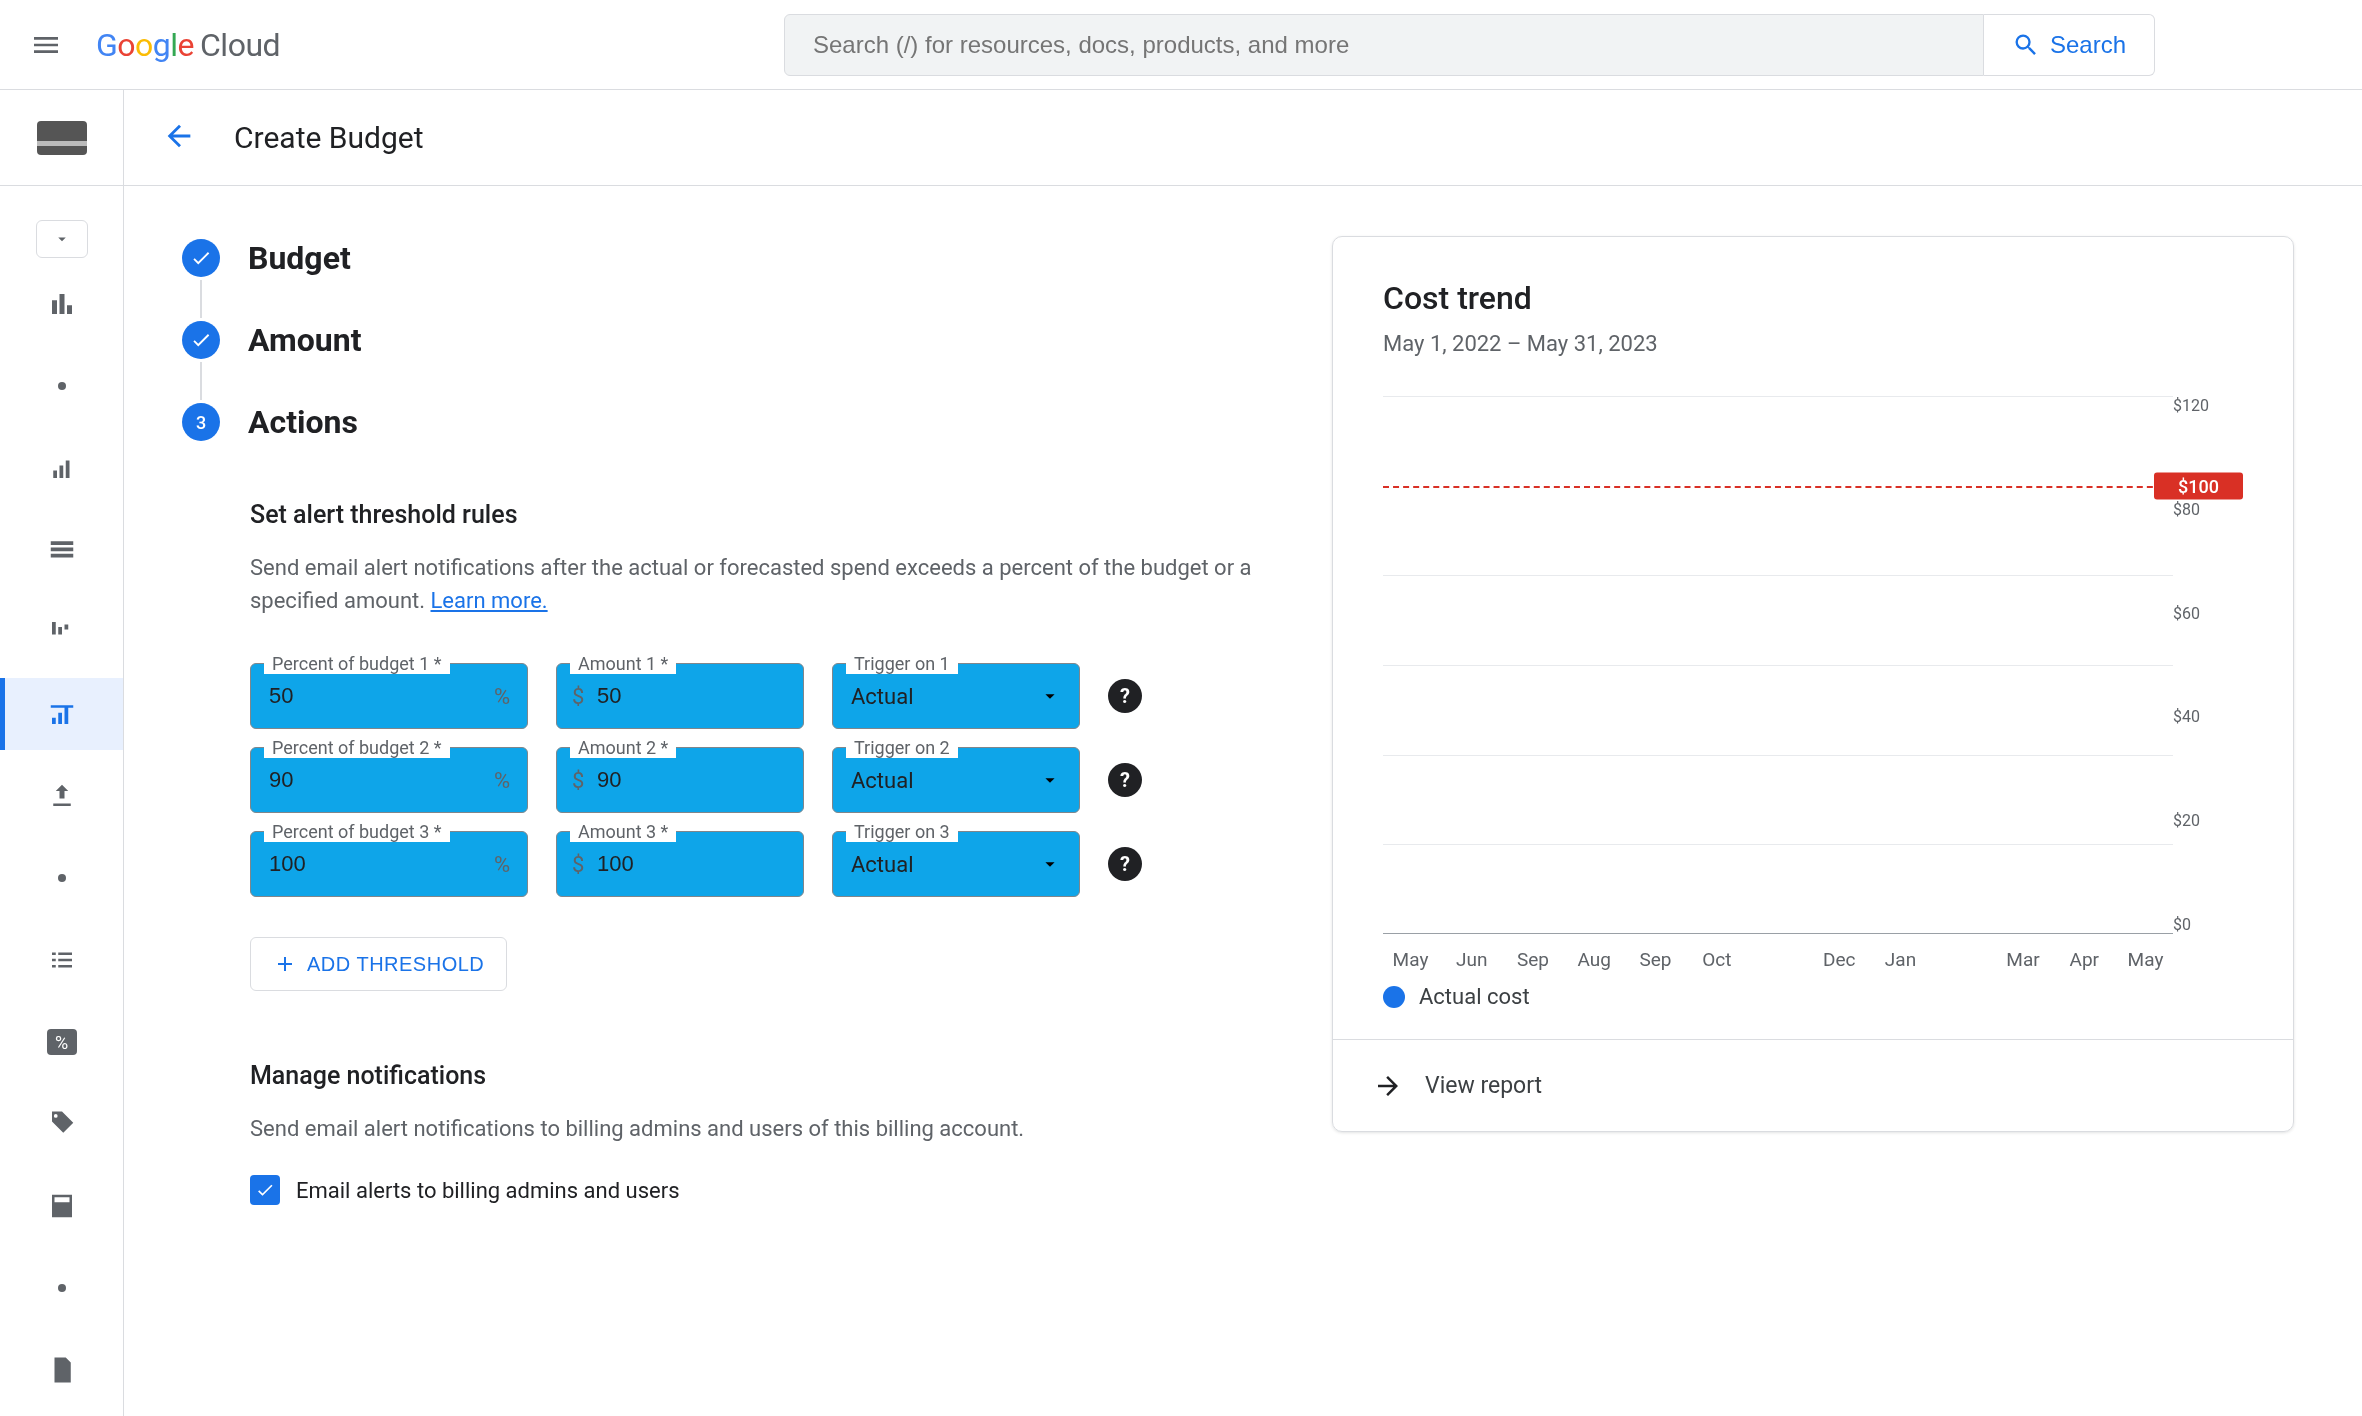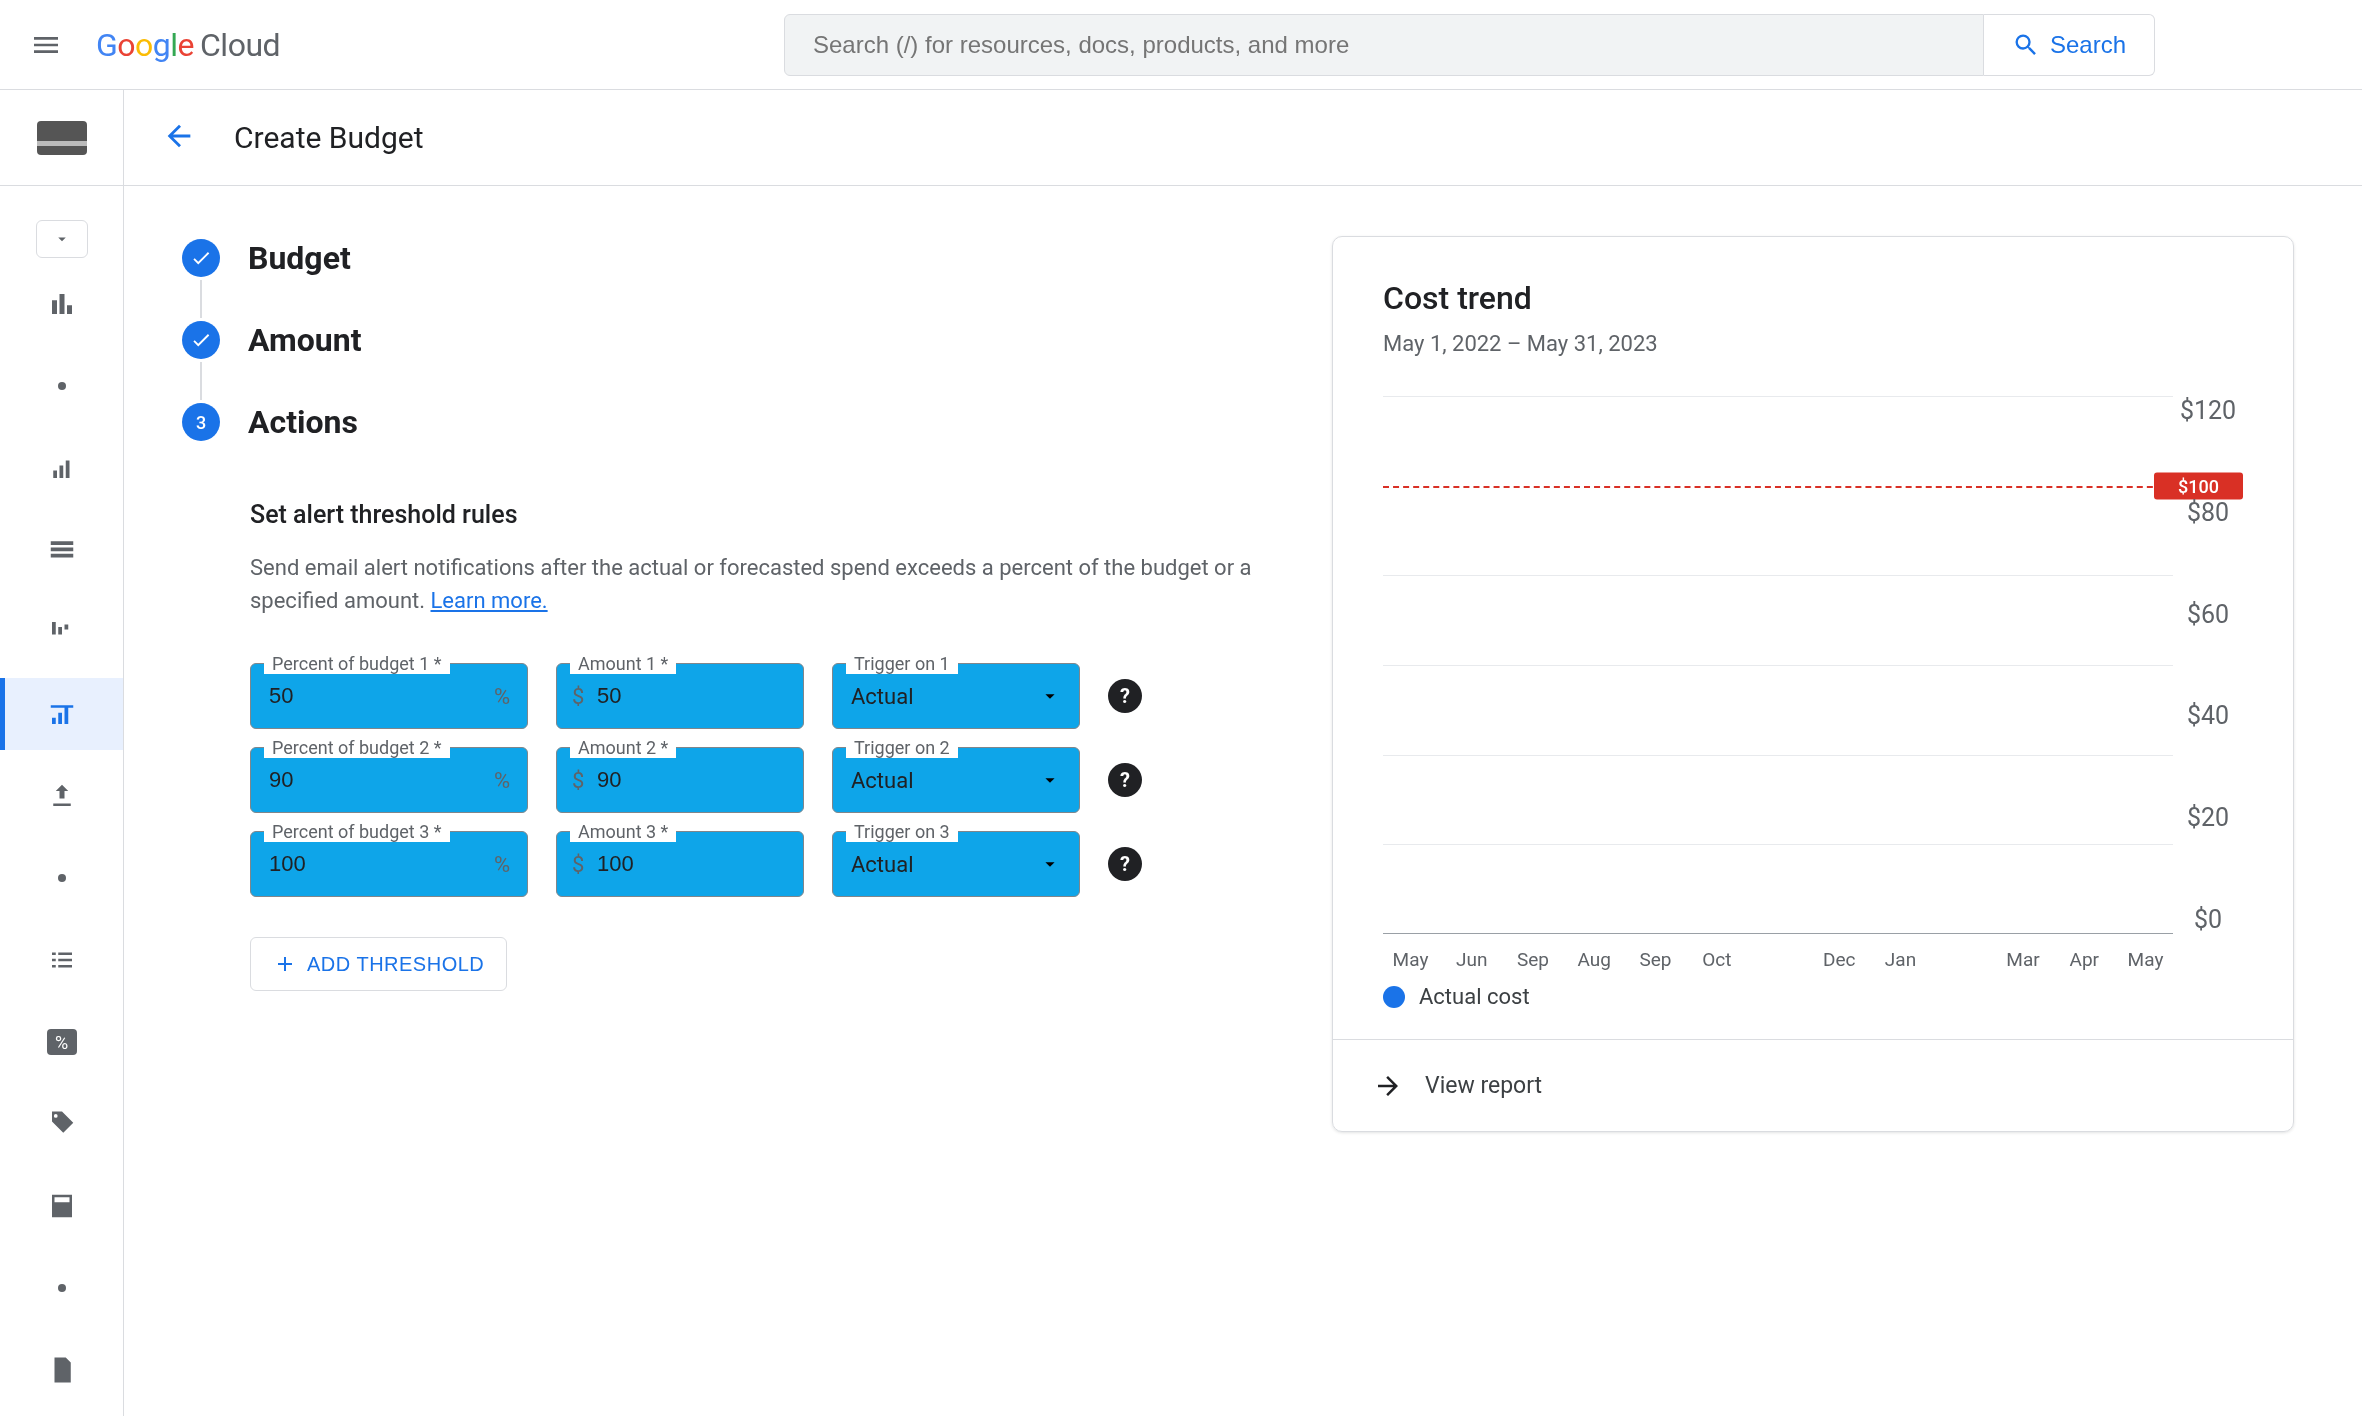--- a/index.html
+++ b/index.html
@@ -268,22 +268,22 @@
 
   .chart {
     position:relative;
     margin-top: 40px;
     height: 578px;
     padding-right: 70px;
   }
   .y-axis {
     position:absolute; right:0; top:0; bottom:40px; width:70px;
     display:flex; flex-direction:column; justify-content:space-between;
-    align-items:center;
-    font-size:25px; color:#5f6368;margin-left:16px;
+    align-items:flex-start;
+    font-size:16px; color:#5f6368;margin-left:16px;
   }
   .plot {
     position:absolute; left:0; right:70px; top:0; bottom:40px;
   }
   .gridline {
     position:absolute; left:0; right:0; height:1px; background:#e8eaed;
   }
   .baseline { position:absolute; left:0; right:0; bottom:0; height:1px; background:#9aa0a6; }
   .budget-line {
     position:absolute; left:0; right:-10px;
@@ -520,20 +520,32 @@
           </div>
 
         <button class="add-th">
           <svg viewBox="0 0 24 24">
               <path d="M19 13h-6v6h-2v-6H5v-2h6V5h2v6h6v2z"></path>
             </svg>
           <span>ADD THRESHOLD</span>
         </button>
       </div>
 
+      <div class="section" style="margin-top:70px;">
+        <h3>Manage notifications</h3>
+        <p class="desc">Send email alert notifications to billing admins and users of this billing account.</p>
+        <label class="notify-label">
+          <span class="checkbox">
+            <svg viewBox="0 0 24 24">
+                <path d="M9 16.17l-3.88-3.88L3.7 13.7 9 19l12-12-1.41-1.41z"></path>
+              </svg>
+          </span>
+          <span>Email alerts to billing admins and users</span>
+        </label>
+      </div>
     </div>
 
     <div class="card">
       <div class="card-pad">
         <h2>Cost trend</h2>
         <div class="range">May 1, 2022 – May 31, 2023</div>
 
         <div class="chart">
           <div class="plot" id="chart-plot">
               <div class="gridline" style="top: 0%;"></div>

